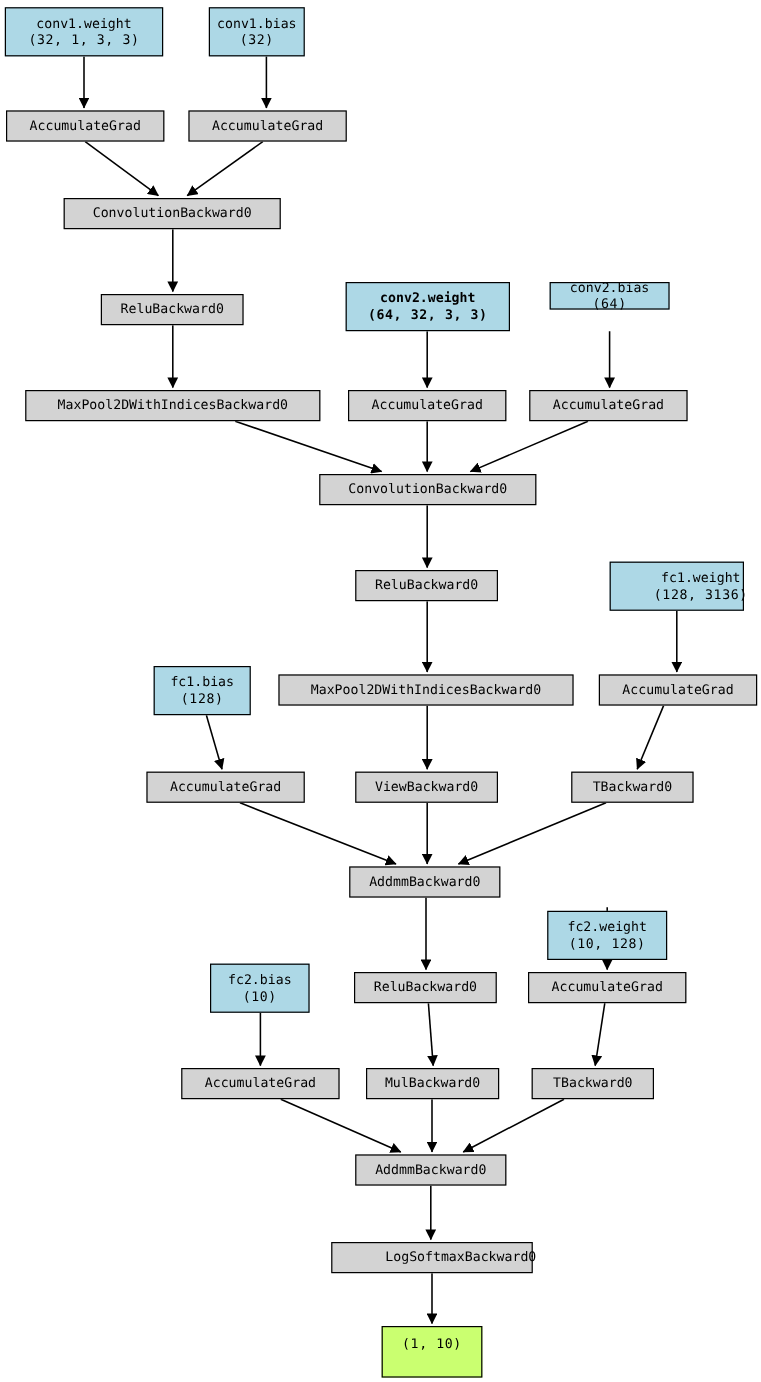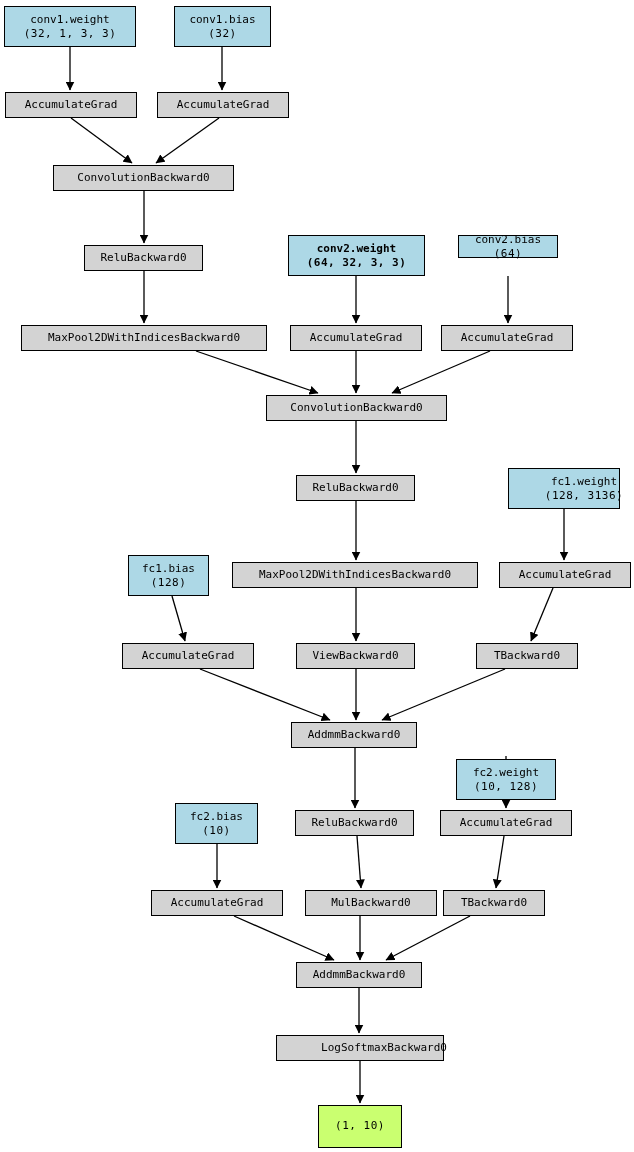--- a/index.html
+++ b/index.html
@@ -39,21 +39,22 @@
     text-align: center;
   }
   .node.op {
     background: #d3d3d3;
   }
   .node.param {
     background: #add8e6;
   }
   .node.output {
     background: #caff70;
-    padding-bottom: 1px;
+    justify-content: flex-end;
+    padding-bottom: 20px;
   }
   .node-line {
     display: block;
   }
   .node-line.shape {
     letter-spacing: 0.5px;
   }
 </style>
 </head>
 <body>
@@ -96,21 +97,21 @@
         <line x1="470" y1="916" x2="386" y2="960" stroke="#000000" stroke-width="1.3" marker-end="url(#arrowhead)"></line>
         <line x1="359" y1="988" x2="359" y2="1033" stroke="#000000" stroke-width="1.3" marker-end="url(#arrowhead)"></line>
         <line x1="360" y1="1061" x2="360" y2="1103" stroke="#000000" stroke-width="1.3" marker-end="url(#arrowhead)"></line>
       </g>
   </svg>
   <div id="nodes-layer">
       <div class="node param" style="left: 4px; top: 6px; width: 132px; height: 41px;">
         <span class="node-line">conv1.weight</span>
         <span class="node-line shape">(32, 1, 3, 3)</span>
       </div>
-      <div class="node param" style="left: 174px; top: 6px; width: 97px; height: 41px;">
+      <div class="node param" style="left: 174px; top: 6px; width: 80px; height: 41px;">
         <span class="node-line">conv1.bias</span>
         <span class="node-line shape">(32)</span>
       </div>
       <div class="node op" style="left: 5px; top: 92px; width: 132px; height: 26px;">
         <span class="node-line">AccumulateGrad</span>
       </div>
       <div class="node op" style="left: 157px; top: 92px; width: 132px; height: 26px;">
         <span class="node-line">AccumulateGrad</span>
       </div>
       <div class="node op" style="left: 53px; top: 165px; width: 181px; height: 26px;">
@@ -178,21 +179,21 @@
       </div>
       <div class="node op" style="left: 295px; top: 810px; width: 119px; height: 26px;">
         <span class="node-line">ReluBackward0</span>
       </div>
       <div class="node op" style="left: 440px; top: 810px; width: 132px; height: 26px;">
         <span class="node-line">AccumulateGrad</span>
       </div>
       <div class="node op" style="left: 151px; top: 890px; width: 132px; height: 26px;">
         <span class="node-line">AccumulateGrad</span>
       </div>
-      <div class="node op" style="left: 305px; top: 890px; width: 132px; height: 26px;">
+      <div class="node op" style="left: 305px; top: 890px; width: 111px; height: 26px;">
         <span class="node-line">MulBackward0</span>
       </div>
       <div class="node op" style="left: 443px; top: 890px; width: 102px; height: 26px;">
         <span class="node-line">TBackward0</span>
       </div>
       <div class="node op" style="left: 296px; top: 962px; width: 126px; height: 26px;">
         <span class="node-line">AddmmBackward0</span>
       </div>
       <div class="node op" style="left: 276px; top: 1035px; width: 168px; height: 26px; padding-left: 48px;">
         <span class="node-line">LogSoftmaxBackward0</span>

